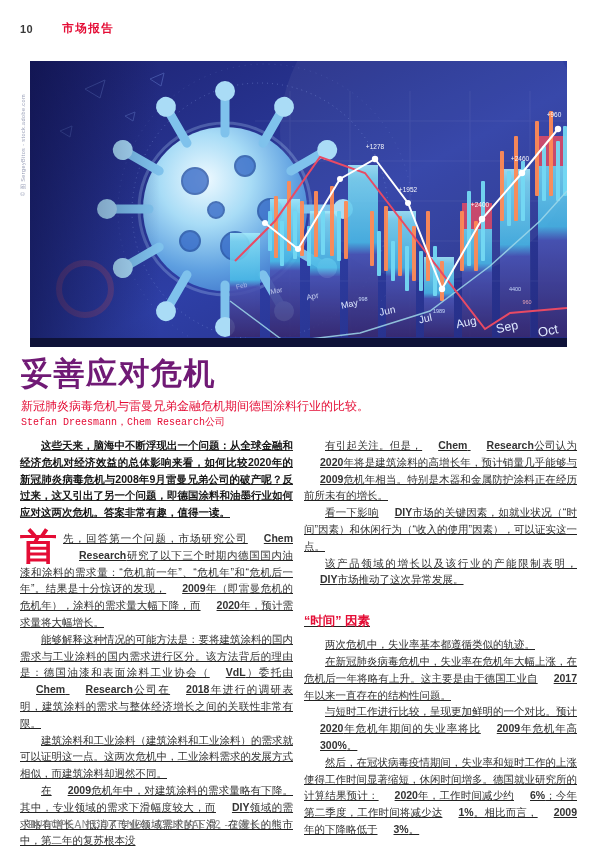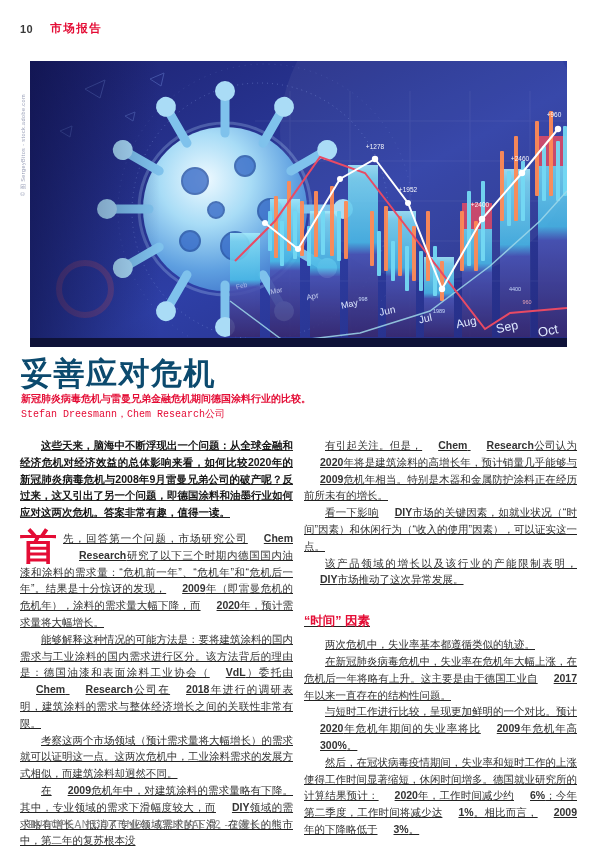--- a/index.html
+++ b/index.html
@@ -1,30 +1,30 @@
 <!DOCTYPE html>
 <html><head>
 <meta charset="utf-8">
 <style>
   html,body{margin:0;padding:0;background:#ffffff;}
   .page{position:relative;width:600px;height:849px;background:#fff;overflow:hidden;
         font-family:"Liberation Sans","DejaVu Sans",sans-serif;color:#222;}
   
-  .header{position:absolute;top:21px;left:20px;display:flex;align-items:center;gap:17px;}
+  .header{position:absolute;top:21px;left:20px;display:flex;align-items:center;gap:29px;}
   .pagenum{font-size:11px;font-weight:bold;color:#3a3a3a;letter-spacing:.5px;}
   .section{font-size:11.5px;font-weight:bold;color:#e40c35;letter-spacing:1.5px;}
   
   .hero{position:absolute;left:30px;top:61px;width:537px;height:286px;}
   .hero svg{display:block;}
   .credit{position:absolute;left:20px;top:196px;transform:rotate(-90deg);transform-origin:0 0;
           font-size:5.5px;color:#9aa0b8;letter-spacing:.4px;white-space:nowrap;}
   
   .titleblock{position:absolute;left:21px;top:356px;width:560px;}
-  .title{margin:0;font-size:31px;line-height:36px;font-weight:bold;color:#0c4a6e;letter-spacing:1.5px;}
-  .subtitle{font-size:10px;font-weight:bold;color:#e40c35;line-height:13px;}
+  .title{margin:0;font-size:31px;line-height:36px;font-weight:bold;color:#701a75;letter-spacing:1.5px;}
+  .subtitle{margin-top:8px;font-size:12px;font-weight:normal;color:#e40c35;line-height:13px;}
   .byline{margin-top:3px;font-size:10px;color:#e40c35;line-height:13px;font-family:Liberation Mono, monospace;}
   
   .columns{position:absolute;left:20px;top:437px;width:562px;display:flex;gap:11px;text-decoration:underline;}
   .col{width:273px;font-size:10.5px;line-height:16.8px;text-align:justify;color:#333;}
   .col p{margin:0;text-indent:2em;}
   p.intro{font-weight:bold;color:#161616;}
   p.dropp{text-indent:0;margin-top:9px;}
   .dropcap{float:left;font-size:37px;line-height:29px;font-weight:bold;color:#e40c35;padding:2px 6px 0 0;}
   h2.kicker{color:#e40c35;font-size:12.5px;line-height:15px;font-weight:bold;margin:26px 0 7px 0;}
   
@@ -236,21 +236,21 @@
     <h1 class="title">妥善应对危机</h1>
     <div class="subtitle">新冠肺炎病毒危机与雷曼兄弟金融危机期间德国涂料行业的比较。</div>
     <div class="byline">Stefan Dreesmann，Chem Research公司</div>
   </div>
 
   <div class="columns">
     <div class="col">
       <p class="intro">这些天来，脑海中不断浮现出一个问题：从全球金融和经济危机对经济效益的总体影响来看，如何比较2020年的新冠肺炎病毒危机与2008年9月雷曼兄弟公司的破产呢？反过来，这又引出了另一个问题，即德国涂料和油墨行业如何应对这两次危机。答案非常有趣，值得一读。</p>
       <p class="dropp"><span class="dropcap">首</span><span class="autobold">先，回答第一个问题，市场研究公司<b>Chem</b> <b>Research</b>研究了以下三个时期内德国国内油漆和涂料的需求量：“危机前一年”、“危机年”和“危机后一年”。结果是十分惊讶的发现，<b>2009</b>年（即雷曼危机的危机年），涂料的需求量大幅下降，而<b>2020</b>年，预计需求量将大幅增长。</span></p>
       <p class="autobold">能够解释这种情况的可能方法是：要将建筑涂料的国内需求与工业涂料的国内需求进行区分。该方法背后的理由是：德国油漆和表面涂料工业协会（<b>VdL</b>）委托由<b>Chem</b> <b>Research</b>公司在<b>2018</b>年进行的调研表明，建筑涂料的需求与整体经济增长之间的关联性非常有限。</p>
-      <p class="autobold">考察这两个市场领域（预计需求量将大幅增长）的需求就可以证明这一点。这两次危机中，工业涂料需求的发展方式相似，而建筑涂料却迥然不同。</p>
+      <p class="autobold">建筑涂料和工业涂料（建筑涂料和工业涂料）的需求就可以证明这一点。这两次危机中，工业涂料需求的发展方式相似，而建筑涂料却迥然不同。</p>
       <p class="autobold">在<b>2009</b>危机年中，对建筑涂料的需求量略有下降。其中，专业领域的需求下滑幅度较大，而<b>DIY</b>领域的需求略有增长，抵消了专业领域需求的下滑。在漫长的熊市中，第二年的复苏根本没</p>
     </div>
     <div class="col">
       <p class="autobold">有引起关注。但是，<b>Chem</b> <b>Research</b>公司认为<b>2020</b>年将是建筑涂料的高增长年，预计销量几乎能够与<b>2009</b>危机年相当。特别是木器和金属防护涂料正在经历前所未有的增长。</p>
       <p class="autobold">看一下影响<b>DIY</b>市场的关键因素，如就业状况（“时间”因素）和休闲行为（“收入的使用”因素），可以证实这一点。</p>
       <p class="autobold">该产品领域的增长以及该行业的产能限制表明，<b>DIY</b>市场推动了这次异常发展。</p>
       <h2 class="kicker">“时间” 因素</h2>
       <p class="autobold">两次危机中，失业率基本都遵循类似的轨迹。</p>
       <p class="autobold">在新冠肺炎病毒危机中，失业率在危机年大幅上涨，在危机后一年将略有上升。这主要是由于德国工业自<b>2017</b>年以来一直存在的结构性问题。</p>
       <p class="autobold">与短时工作进行比较，呈现更加鲜明的一个对比。预计<b>2020</b>年危机年期间的失业率将比<b>2009</b>年危机年高<b>300%</b>。</p>

